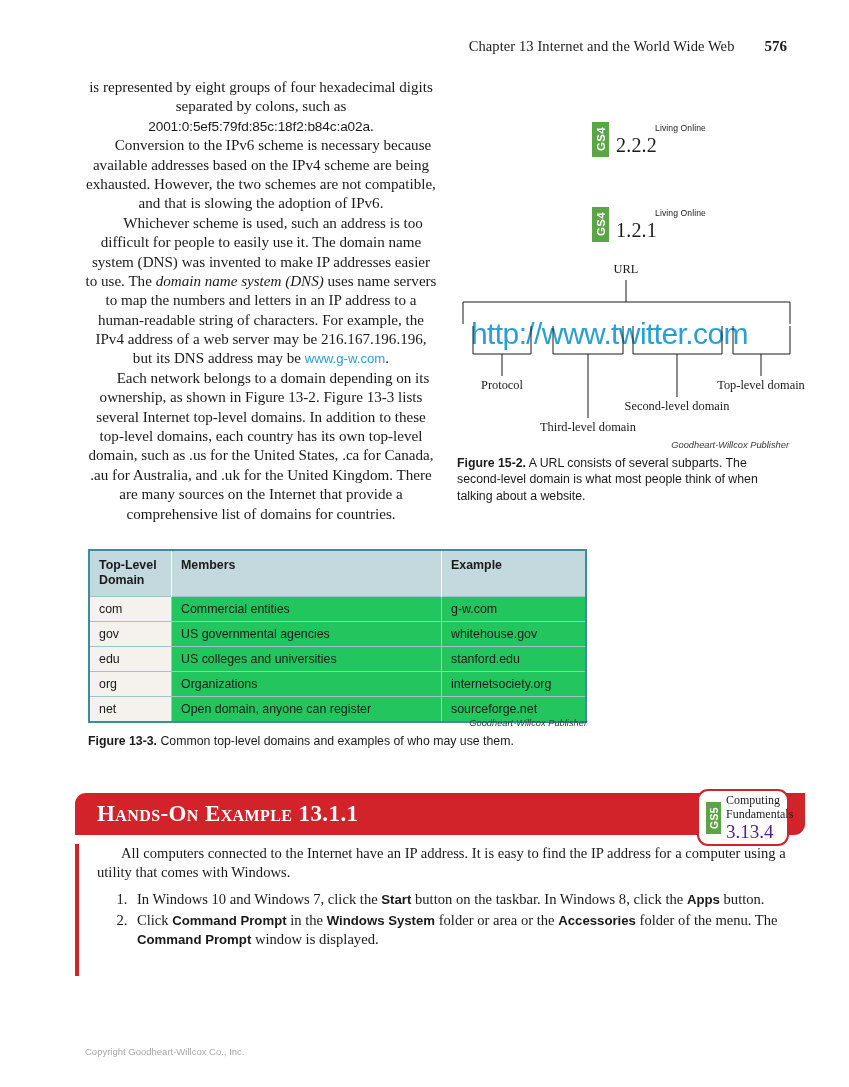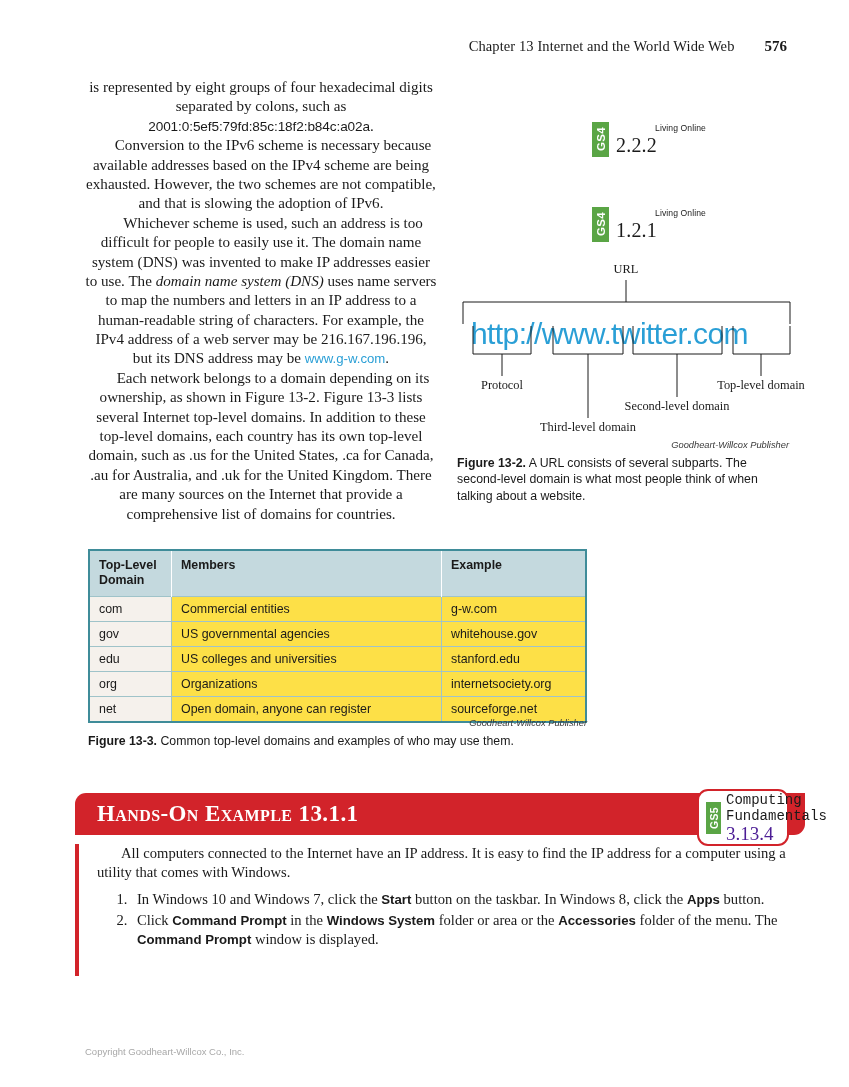--- a/index.html
+++ b/index.html
@@ -87,21 +87,21 @@
     background:#c4d9de; text-align:left; font-weight:bold;
     padding:7px 9px 8px 9px; vertical-align:top;
     border-right:1px solid #ffffff;
     line-height:1.2;
   }
   table.tld th:last-child { border-right:none; }
   table.tld td {
     padding:5px 9px 5px 9px; vertical-align:middle;
     border-top:1px solid #9fc3c9;
     border-right:1px solid #9fc3c9;
-    background:#fde047;
+    background:#22c55e;
   }
   table.tld td:last-child { border-right:none; }
   table.tld td.c0 { background:#f5f1ec; width:63px; }
   table.tld col.col1 { width:63px; }
   table.tld col.col2 { width:270px; }
 
   .fig3-credit { position:absolute; left:88px; top:718px; width:499px; }
   .fig3-cap { position:absolute; left:88px; top:733px; width:640px; }
 
   
@@ -145,21 +145,21 @@
   
   .gs5-box {
     position:absolute; right:16px; top:-4px;
     width:92px; height:57px;
     background:#ffffff; border:2.5px solid #d2232a; border-radius:11px;
     display:flex; align-items:center; gap:5px;
     padding:0 7px; box-sizing:border-box;
   }
   .gs5-box .gs-chip { min-height:32px; width:15px; font-size:10.5px; }
   .gs5-cat {
-    font-family:Liberation Mono, monospace; font-size:14px;
+    font-family:Liberation Serif, serif; font-size:12px;
     line-height:1.15; color:#1a1a1a;
   }
   .gs5-num { font-family:"Liberation Serif", serif; font-size:19px; color:#4c1d95; }
 
   
   .footer {
     position:absolute; left:85px; top:1046px;
     font-family:"Liberation Sans", sans-serif;
     font-size:9.5px; color:#a8a8a8;
   }
@@ -219,21 +219,21 @@
       <line x1="318" y1="96" x2="318" y2="118" stroke="#1a1a1a" stroke-width="1"></line>
 
       <text class="lbl" x="59" y="131" text-anchor="middle">Protocol</text>
       <text class="lbl" x="145" y="173" text-anchor="middle">Third-level domain</text>
       <text class="lbl" x="234" y="152" text-anchor="middle">Second-level domain</text>
       <text class="lbl" x="318" y="131" text-anchor="middle">Top-level domain</text>
     </svg>
   </div>
 
   <div class="credit fig2-credit">Goodheart-Willcox Publisher</div>
-  <div class="caption fig2-cap"><b>Figure 13-2.</b><span> A URL consists of several subparts. The second-level domain is what most people think of when talking about a website.</span></div>
+  <div class="caption fig2-cap"><b>Figure 15-2.</b><span> A URL consists of several subparts. The second-level domain is what most people think of when talking about a website.</span></div>
 
   <div class="tbl-wrap">
     <table class="tld">
       <colgroup>
           <col class="col1">
           <col class="col2">
           <col>
         </colgroup>
       <thead>
         <tr>

